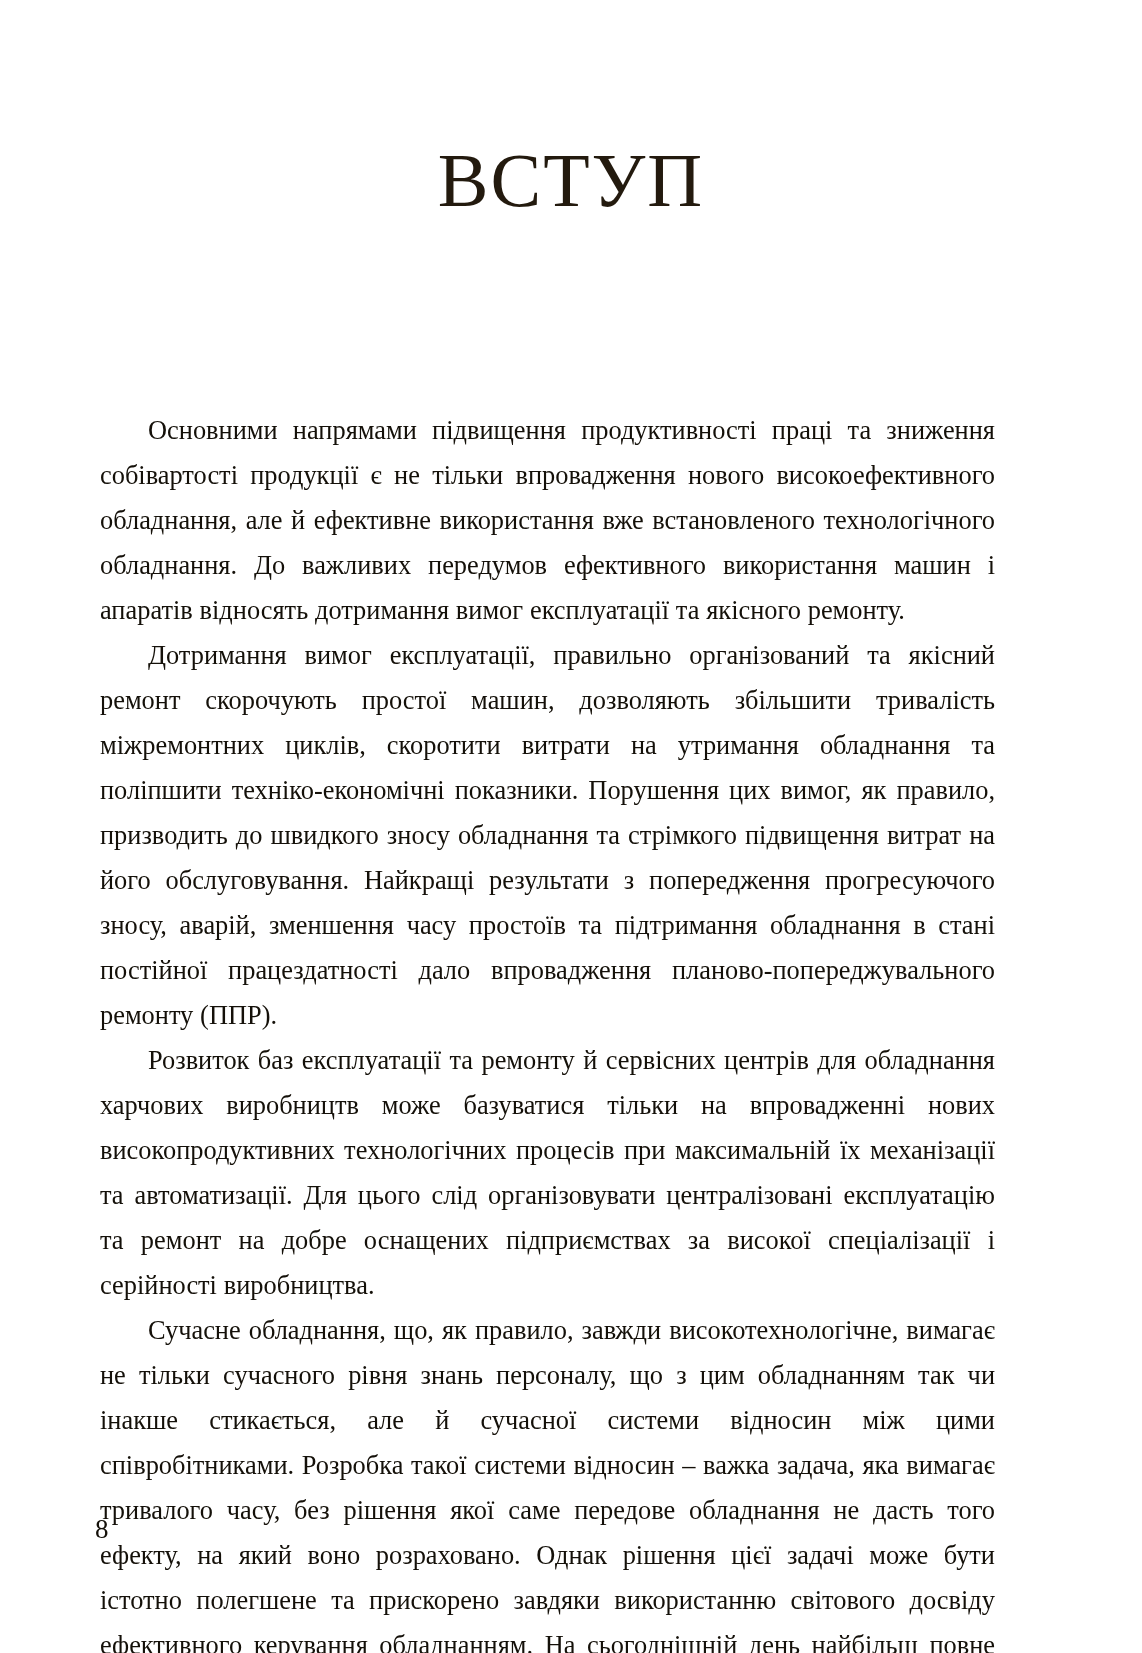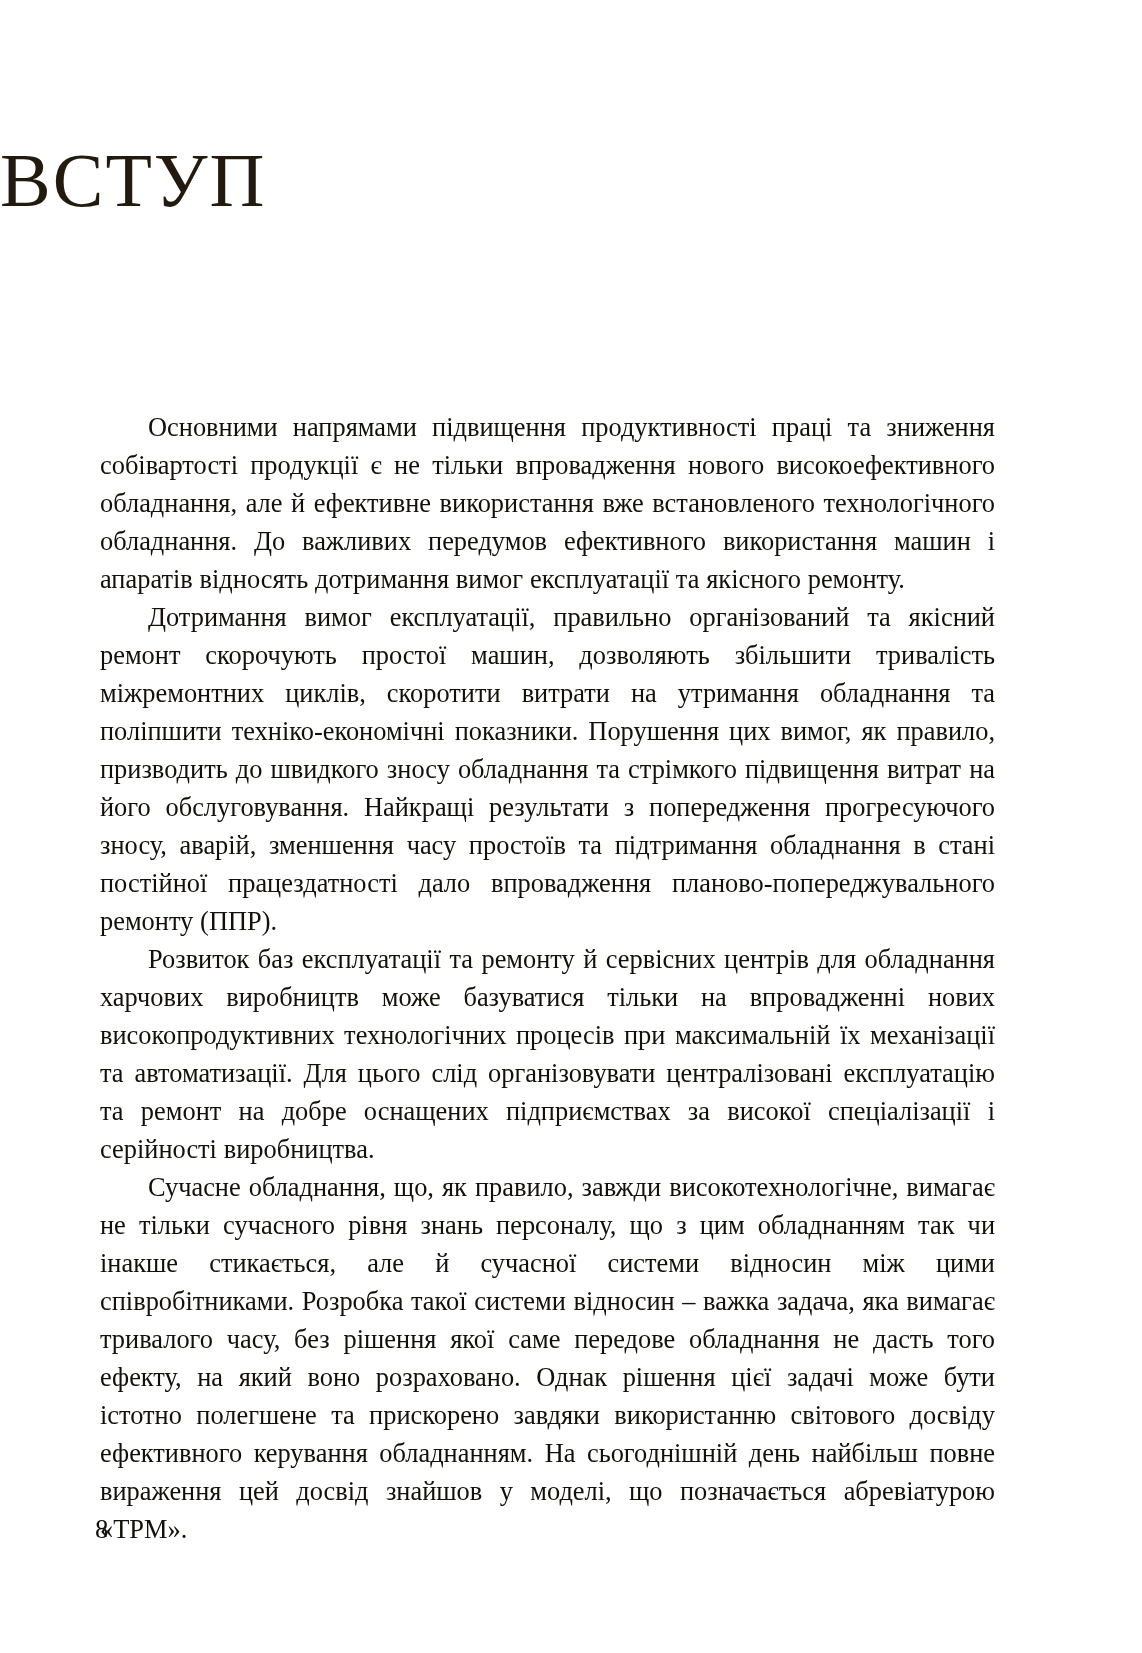--- a/index.html
+++ b/index.html
@@ -19,21 +19,21 @@
     color: #15100a;
     box-sizing: border-box;
   }
 
   
   .page-heading {
     position: absolute;
     top: 142px;
     left: 0;
     width: 1142px;
-    text-align: left;
+    text-align: center;
     font-family: "Liberation Serif", "DejaVu Serif", serif;
     font-size: 76px;
     line-height: 1.0;
     letter-spacing: 2px;
     font-weight: 400;
     color: #231a0e;
     margin: 0;
   }
 
   
@@ -42,21 +42,21 @@
     top: 408px;
     left: 100px;
     width: 895px;
   }
 
   .body-par {
     margin: 0;
     text-align: justify;
     text-justify: inter-word;
     font-size: 26.4px;
-    line-height: 38px;
+    line-height: 45px;
     text-indent: 48px;
     color: #141009;
     font-family: "Liberation Serif", "DejaVu Serif", serif;
     hyphens: manual;
     -webkit-hyphens: manual;
     word-spacing: 0.2px;
   }
 
   .body-par.last-open {
     text-align: justify;

